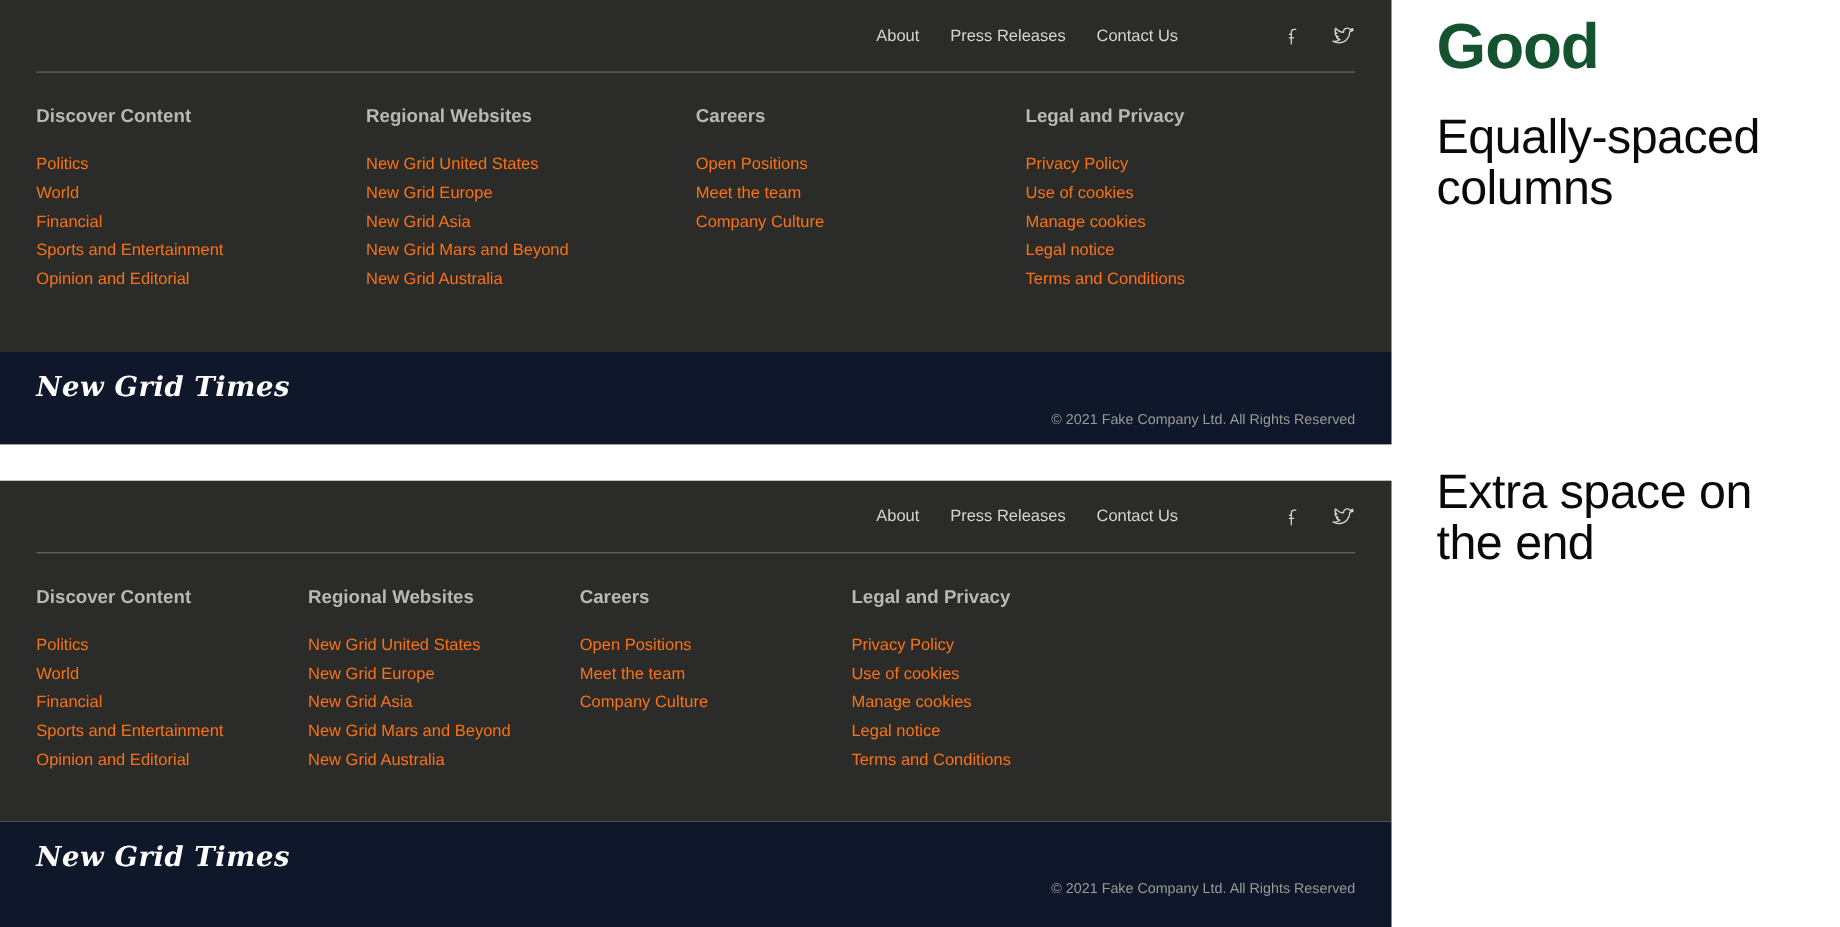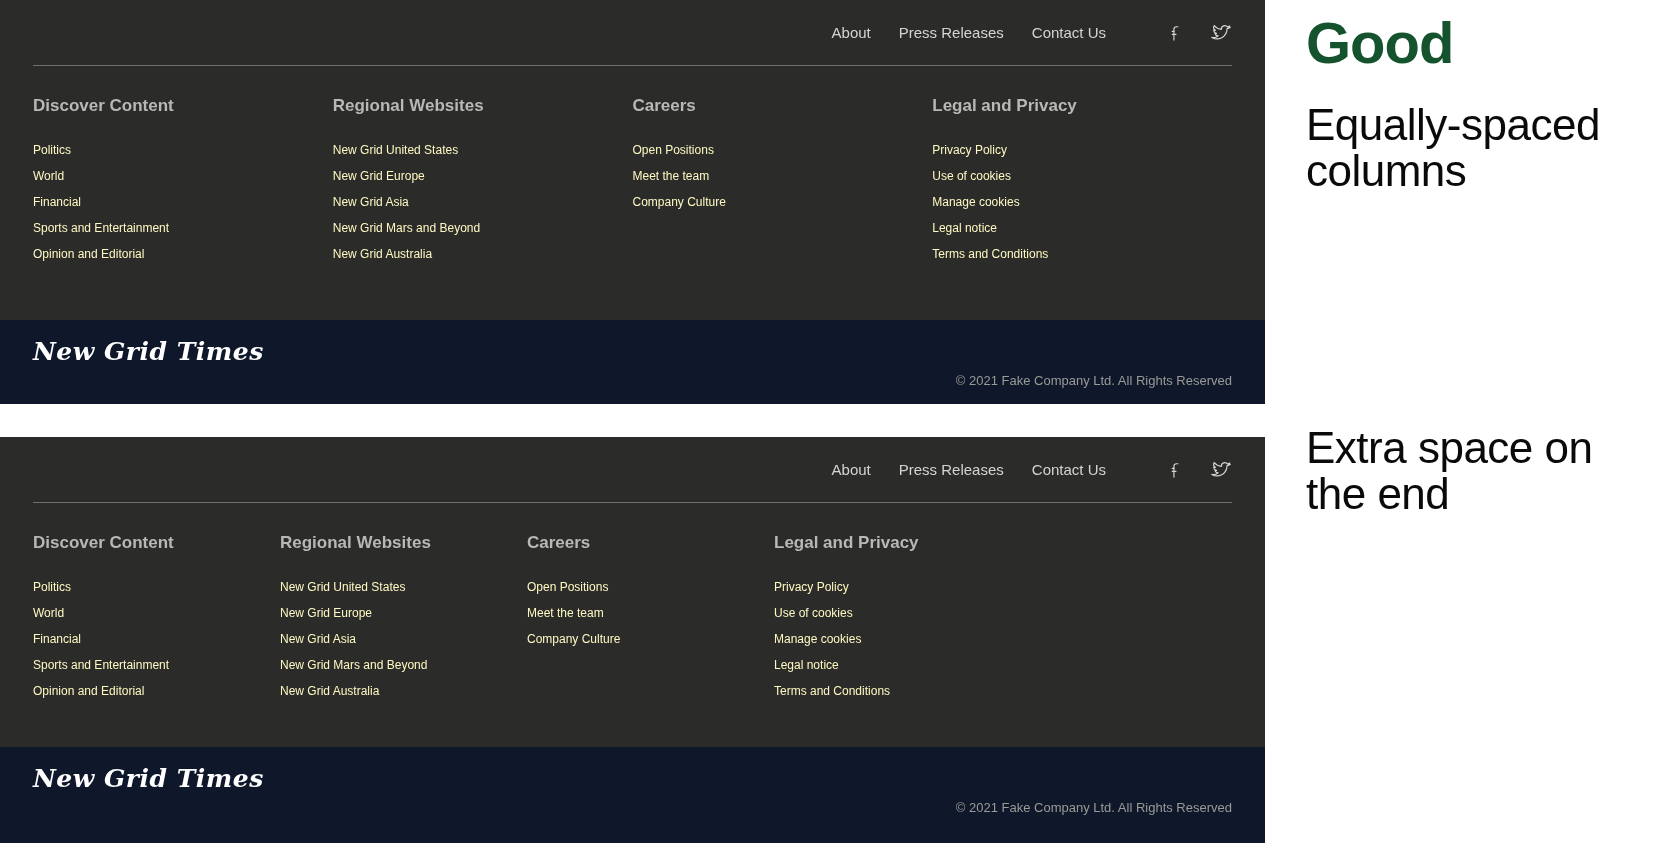--- a/index.html
+++ b/index.html
@@ -33,20 +33,21 @@
   #example-good .footer-main { height: 320px; }
   #example-bad  .footer-main { height: 310px; }
 
   
   .footer-topnav {
     height: 65px;
     display: flex;
     align-items: center;
     justify-content: flex-end;
     border-bottom: 1px solid #6e6e6a;
+    gap: 35px;
   }
   .topnav-links {
     display: flex;
     align-items: center;
     gap: 28px;
   }
   .topnav-link {
     color: #d4d4d0;
     font-size: 15px;
     line-height: 1;
@@ -94,22 +95,22 @@
     white-space: nowrap;
   }
   .col-list {
     list-style: none;
     margin: 0;
     padding: 0;
   }
   .col-list li { margin: 0; }
   .col-link {
     display: block;
-    color: #fef9c3;
-    font-size: 12px;
+    color: #f97316;
+    font-size: 15px;
     line-height: 26px;
     text-decoration: none;
     white-space: nowrap;
     cursor: pointer;
   }
 
   
   .footer-bottom {
     background: #0f172a;
     padding: 19px 33px 0 33px;

